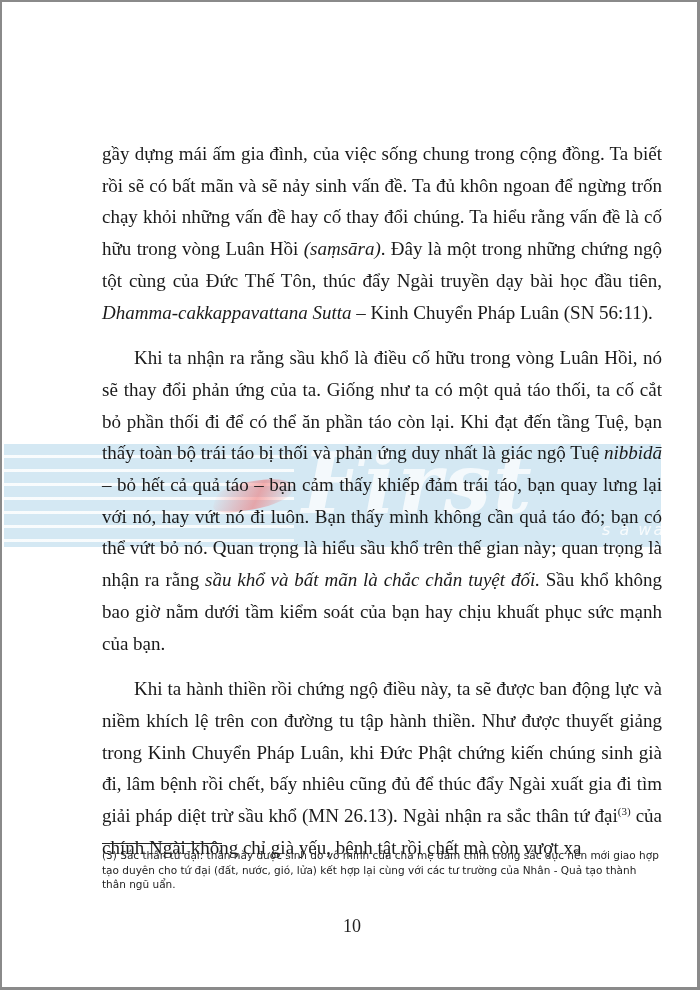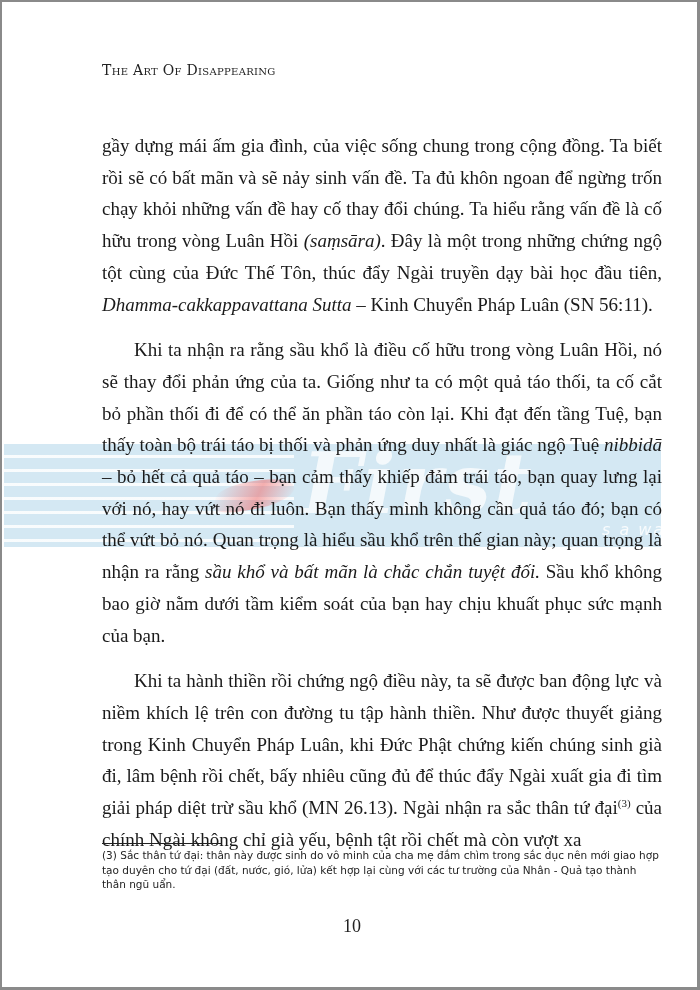--- a/index.html
+++ b/index.html
@@ -52,21 +52,21 @@
     font-family: "DejaVu Sans", sans-serif; font-style: italic;
     font-size: 16px; color: #ffffff; opacity: 0.85; letter-spacing: 2px;
   }
   
   .body-text {
     position: absolute; left: 100px; top: 128px; width: 560px;
     font-family: "Liberation Serif", "DejaVu Serif", serif;
     font-size: 19px; line-height: 31.7px; color: #1a1a1a;
     text-align: justify;
   }
-  .body-text p { margin: 0 0 14px 0; }
+  .body-text p { margin: 8px 0 14px 0; }
   .body-text p.indent { text-indent: 32px; }
   .body-text em { font-style: italic; }
   .body-text sup { font-size: 11px; vertical-align: 7px; line-height: 0; }
   .footnote-rule {
     position: absolute; left: 100px; top: 841px; width: 120px; height: 0;
     border-top: 1.5px solid #222;
   }
   .footnote {
     position: absolute; left: 100px; top: 846px; width: 560px;
     font-family: "DejaVu Sans", "Liberation Sans", sans-serif;
@@ -76,21 +76,20 @@
     position: absolute; left: 0; width: 700px; top: 914px; text-align: center;
     font-family: "Liberation Serif", "DejaVu Serif", serif;
     font-size: 18px; color: #222;
   }
 </style>
 </head>
 <body>
 
 <div class="page">
 
-  <div class="running-header">The Art Of Disappearing</div>
 
   <div class="wm-band"></div>
   <div class="wm-stripes"></div>
   <div class="wm-swoosh"></div>
   <div class="wm-logo">First News</div>
   <div class="wm-reg">®</div>
   <div class="wm-tagline">s a way</div>
 
   <div class="body-text">
     <p><span>gầy dựng mái ấm gia đình, của việc sống chung trong cộng đồng. Ta biết rồi sẽ có bất mãn và sẽ nảy sinh vấn đề. Ta đủ khôn ngoan để ngừng trốn chạy khỏi những vấn đề hay cố thay đổi chúng. Ta hiểu rằng vấn đề là cố hữu trong vòng Luân Hồi </span><em>(saṃsāra)</em><span>. Đây là một trong những chứng ngộ tột cùng của Đức Thế Tôn, thúc đẩy Ngài truyền dạy bài học đầu tiên, </span><em>Dhamma-cakkappavattana Sutta</em><span> – Kinh Chuyển Pháp Luân (SN 56:11).</span></p>

